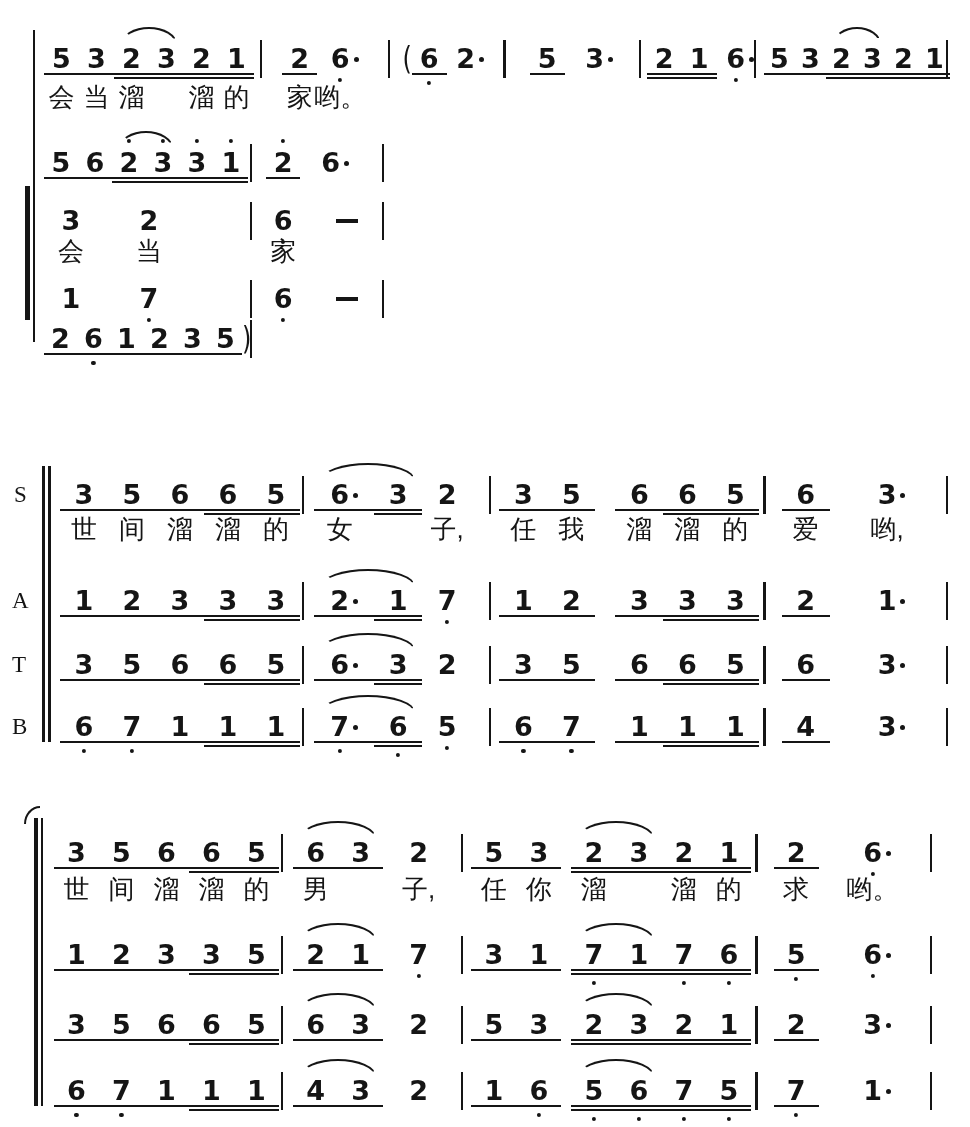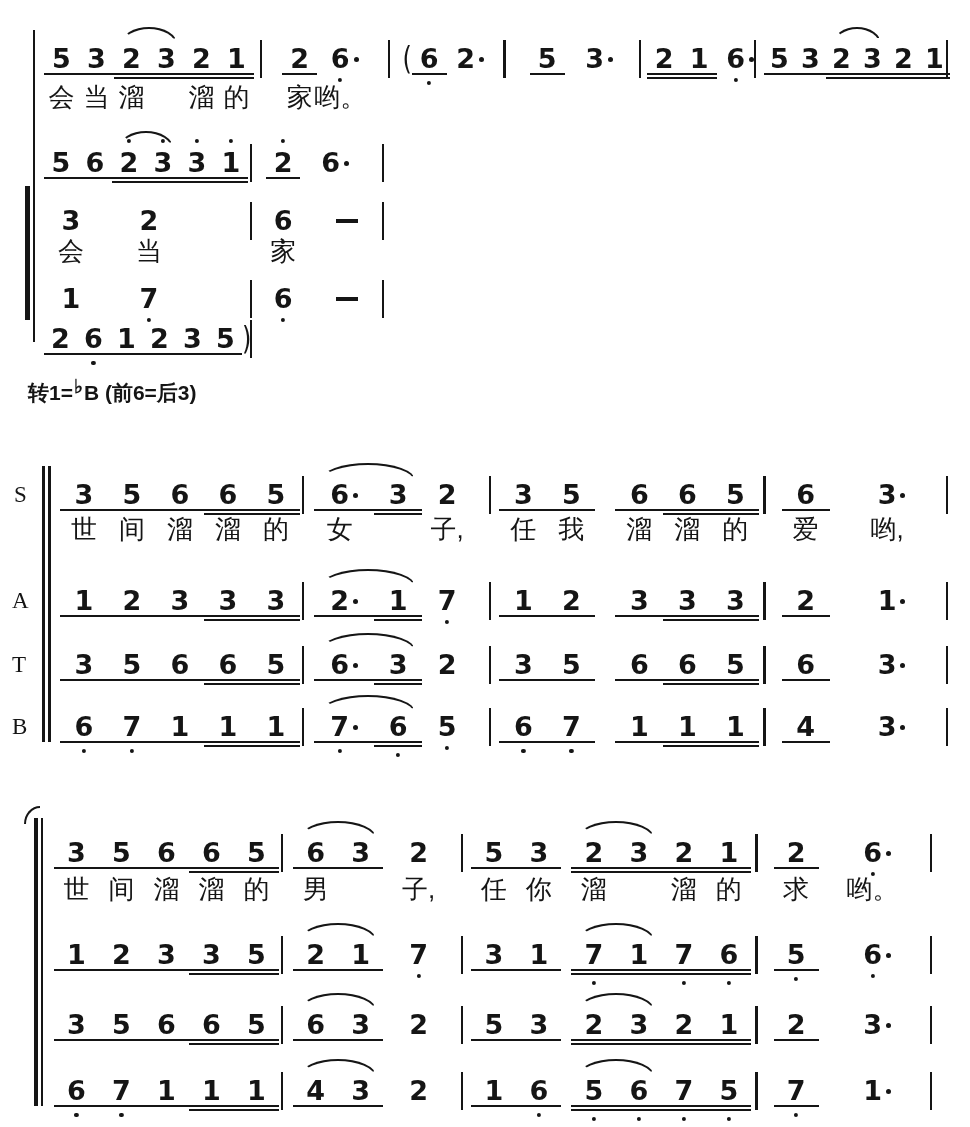--- a/index.html
+++ b/index.html
@@ -40,21 +40,20 @@
 <body>
 
 <div id="score">
     <div class="rule" style="left: 33px; top: 30px; width: 2px; height: 312px;"></div>
     <div class="rule" style="left: 25px; top: 186px; width: 5px; height: 134px;"></div>
     <div class="rule" style="left: 42px; top: 466px; width: 3px; height: 276px;"></div>
     <div class="rule" style="left: 48px; top: 466px; width: 3px; height: 276px;"></div>
     <div class="rule" style="left: 34px; top: 818px; width: 4px; height: 288px;"></div>
     <div class="rule" style="left: 41px; top: 818px; width: 2px; height: 288px;"></div>
     <div class="hook" style="left: 24px; top: 806px; width: 14px; height: 16px;"></div>
-    <div class="keychg" style="left: 28px; top: 379px;"><span>转1=</span><span class="flat">♭</span><span>B</span><span>  (前6=后3)</span></div>
     <div class="row" style="left: 34px; top: 44px;">
       <span class="measure" style="width: 226px; padding-left: 10px; padding-right: 6px;">
         <span class="beam">
           <span class="nt" style="width: 35px;">
             <span class="dg">5</span>
             <span class="u" style="bottom: -1px;"></span>
           </span>
           <span class="nt" style="width: 35px;">
             <span class="dg">3</span>
             <span class="u" style="bottom: -1px;"></span>

